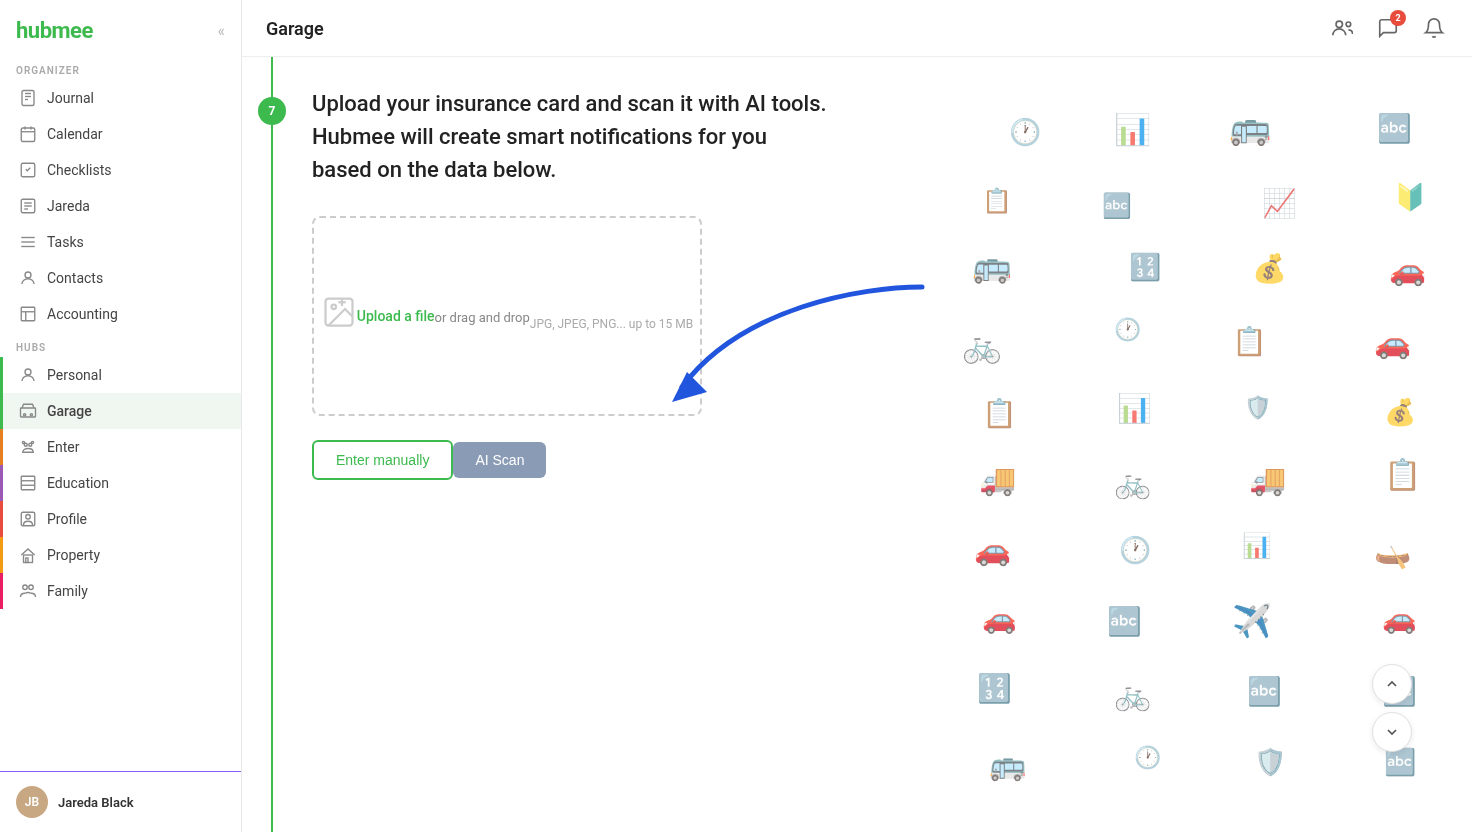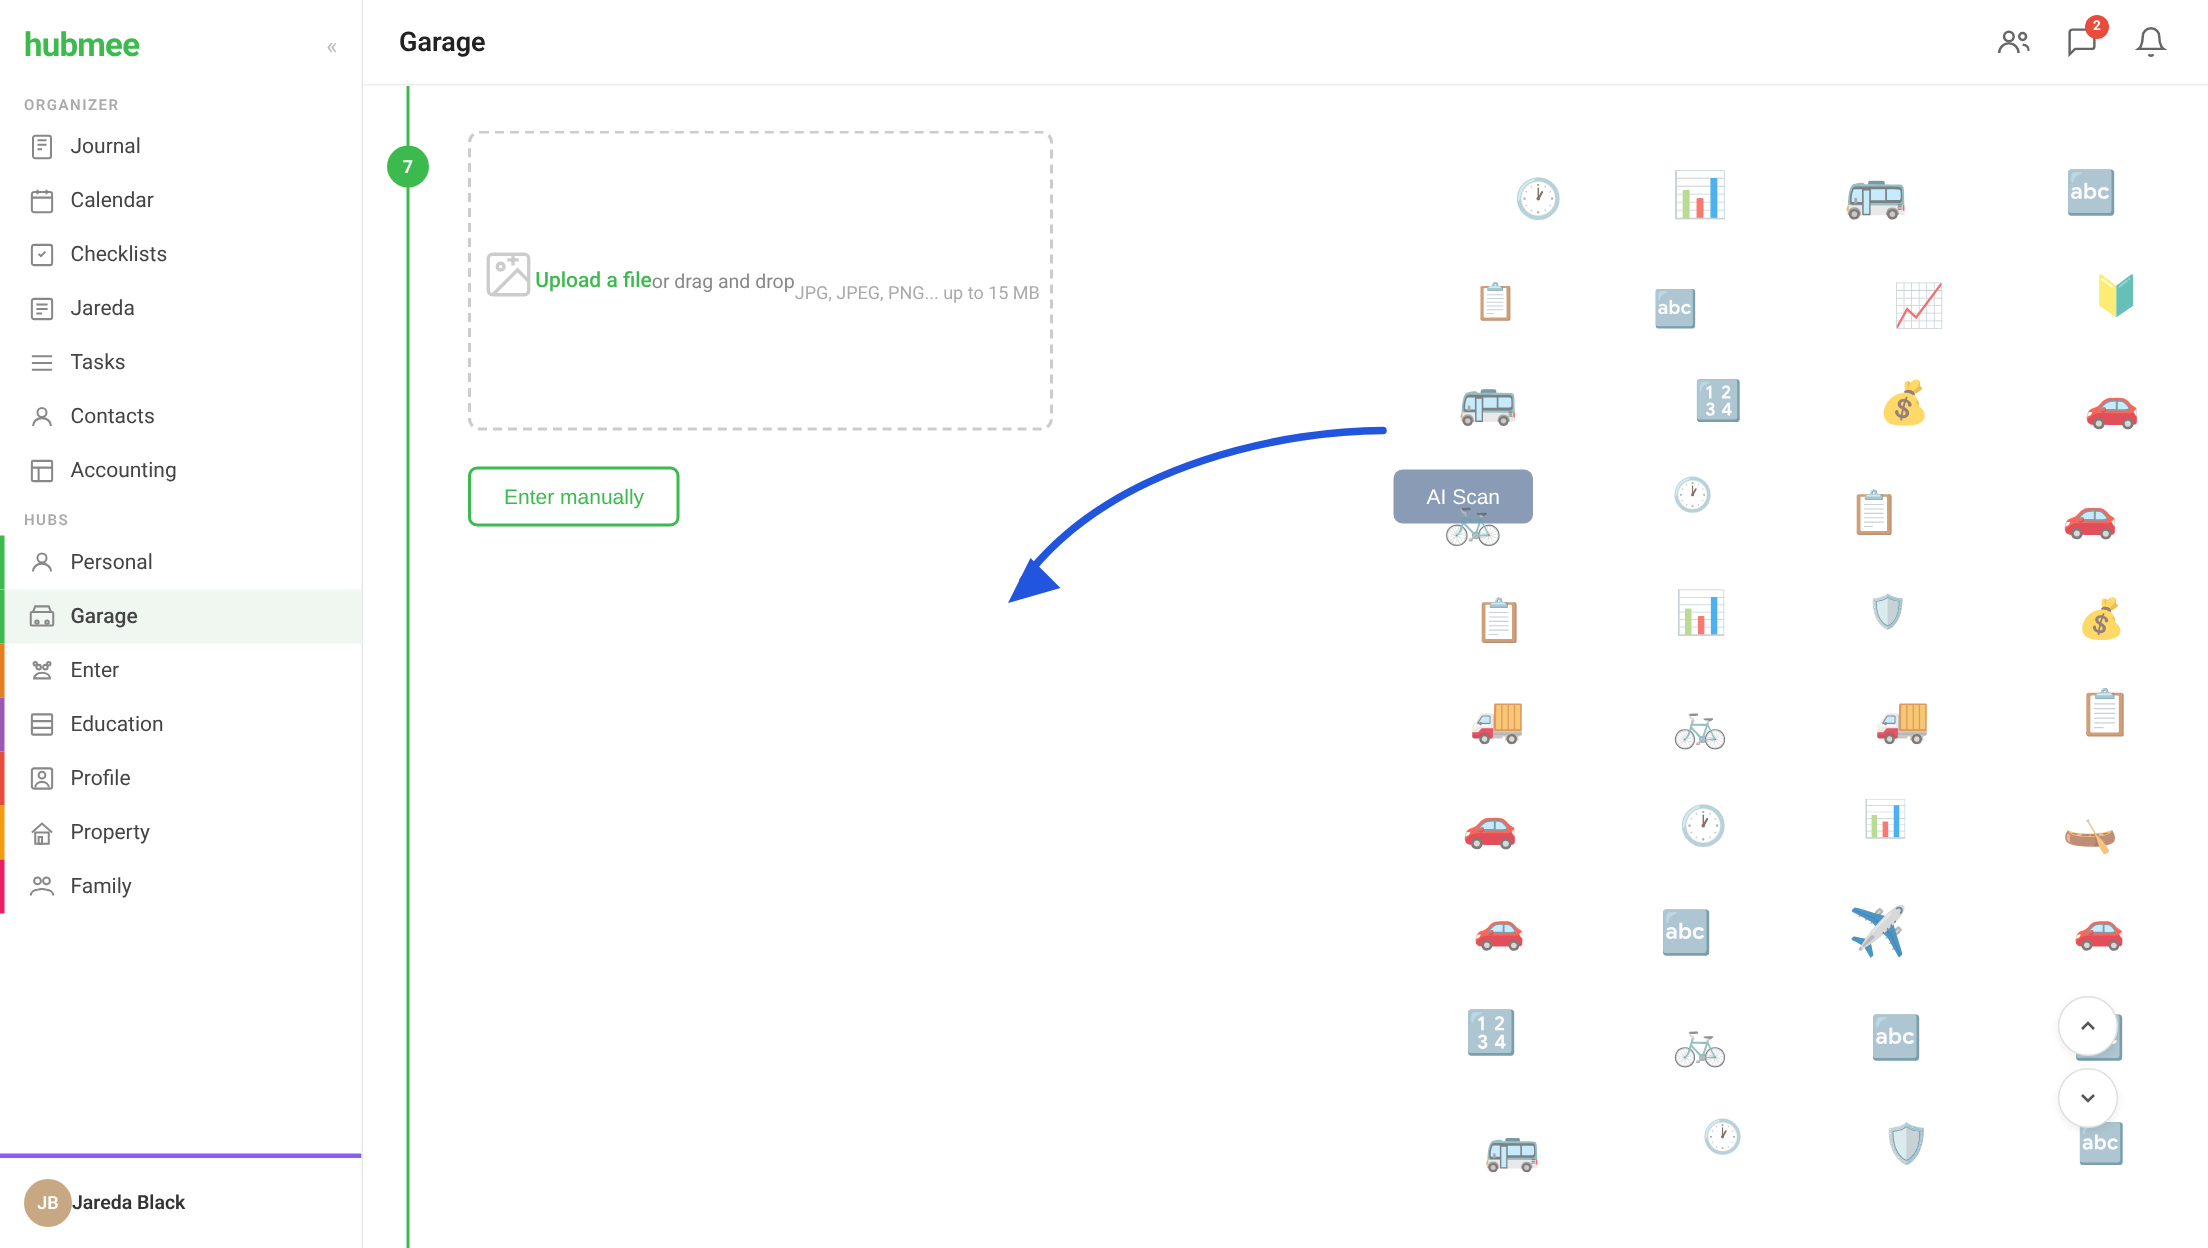--- a/index.html
+++ b/index.html
@@ -67,21 +67,22 @@
     .nav-item.hub-education { border-left: 3px solid #9b59b6; }
     .nav-item.hub-profile { border-left: 3px solid #e74c3c; }
     .nav-item.hub-property { border-left: 3px solid #f39c12; }
     .nav-item.hub-family { border-left: 3px solid #e91e63; }
 
     .sidebar-footer {
       margin-top: auto;
       padding: 14px 16px;
       display: flex;
       align-items: center;
-      border-top: 3px solid #8b5cf6;
+      gap: 10px;
+      border-top: 1px solid #8b5cf6;
     }
     .avatar {
       width: 32px;
       height: 32px;
       border-radius: 50%;
       background: #c8a882;
       overflow: hidden;
       display: flex;
       align-items: center;
       justify-content: center;
@@ -251,23 +252,21 @@
       pointer-events: none;
     }
     .blue-arrow {
       width: 280px;
       height: 130px;
     }
 
     
     .button-row {
       display: flex;
-      gap: 12px;
-      align-items: center;
-      justify-content: space-between;
+      align-items: center;
     }
     .btn-outline {
       border: 2px solid #3dba4e;
       background: #fff;
       color: #3dba4e;
       padding: 10px 22px;
       border-radius: 6px;
       font-size: 14px;
       font-weight: 500;
       cursor: pointer;
@@ -534,20 +533,21 @@
   </header>
 
   <div class="content-area">
 
     <div class="left-panel">
       <div class="step-line"></div>
       <div class="step-circle">7</div>
     </div>
 
     <div class="center-panel">
+      <p class="instruction-text">Upload your insurance card and scan it with AI tools. Hubmee will create smart notifications for you based on the data below.</p>
 
       <div class="upload-area">
         <div class="upload-icon-wrap">
           <svg width="36" height="36" viewBox="0 0 24 24" fill="none" stroke="#ccc" stroke-width="1.5">
             <rect x="3" y="3" width="18" height="18" rx="2"></rect>
             <circle cx="8.5" cy="8.5" r="1.5"></circle>
             <polyline points="21 15 16 10 5 21"></polyline>
             <line x1="14" y1="3" x2="14" y2="8"></line>
               <line x1="11.5" y1="5.5" x2="16.5" y2="5.5"></line>
           </svg>

